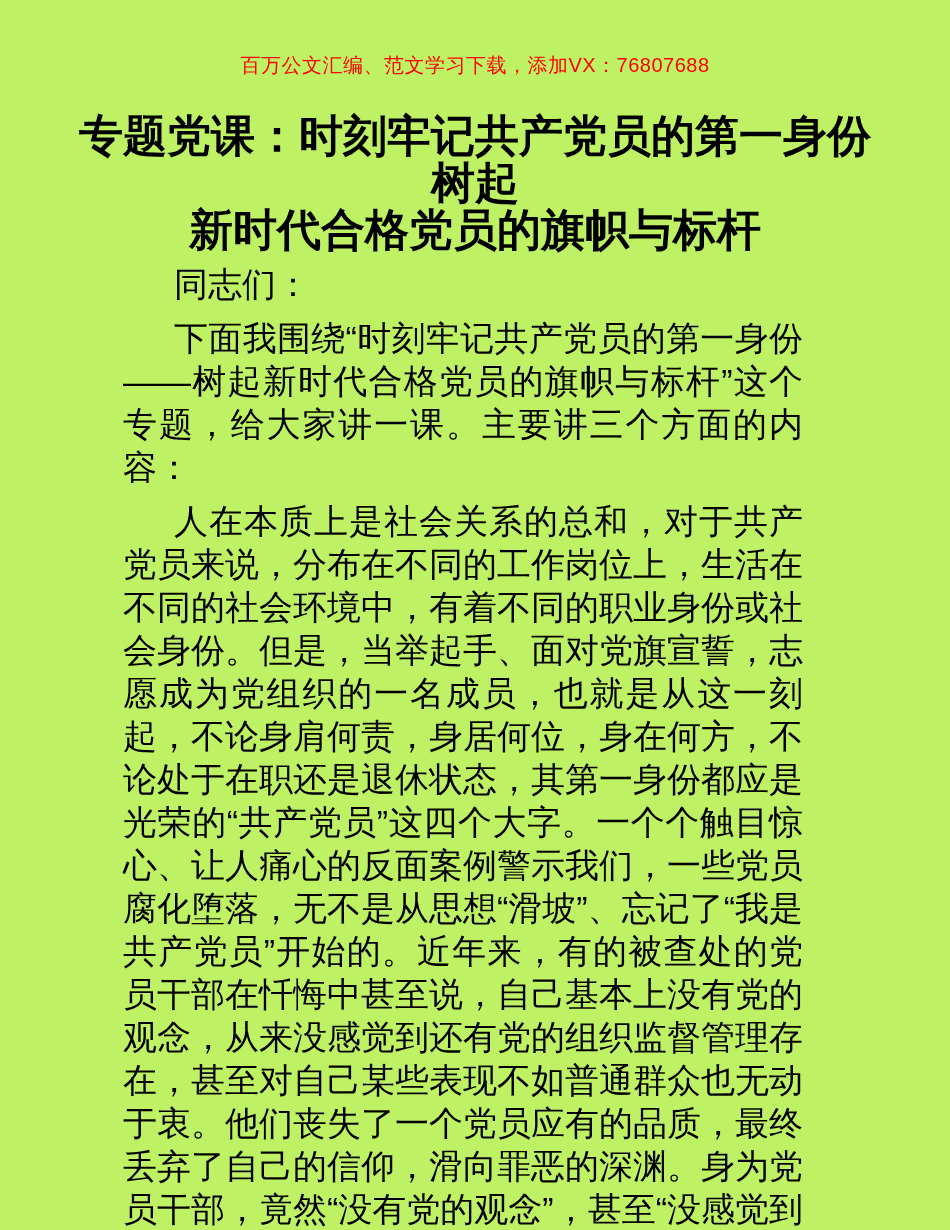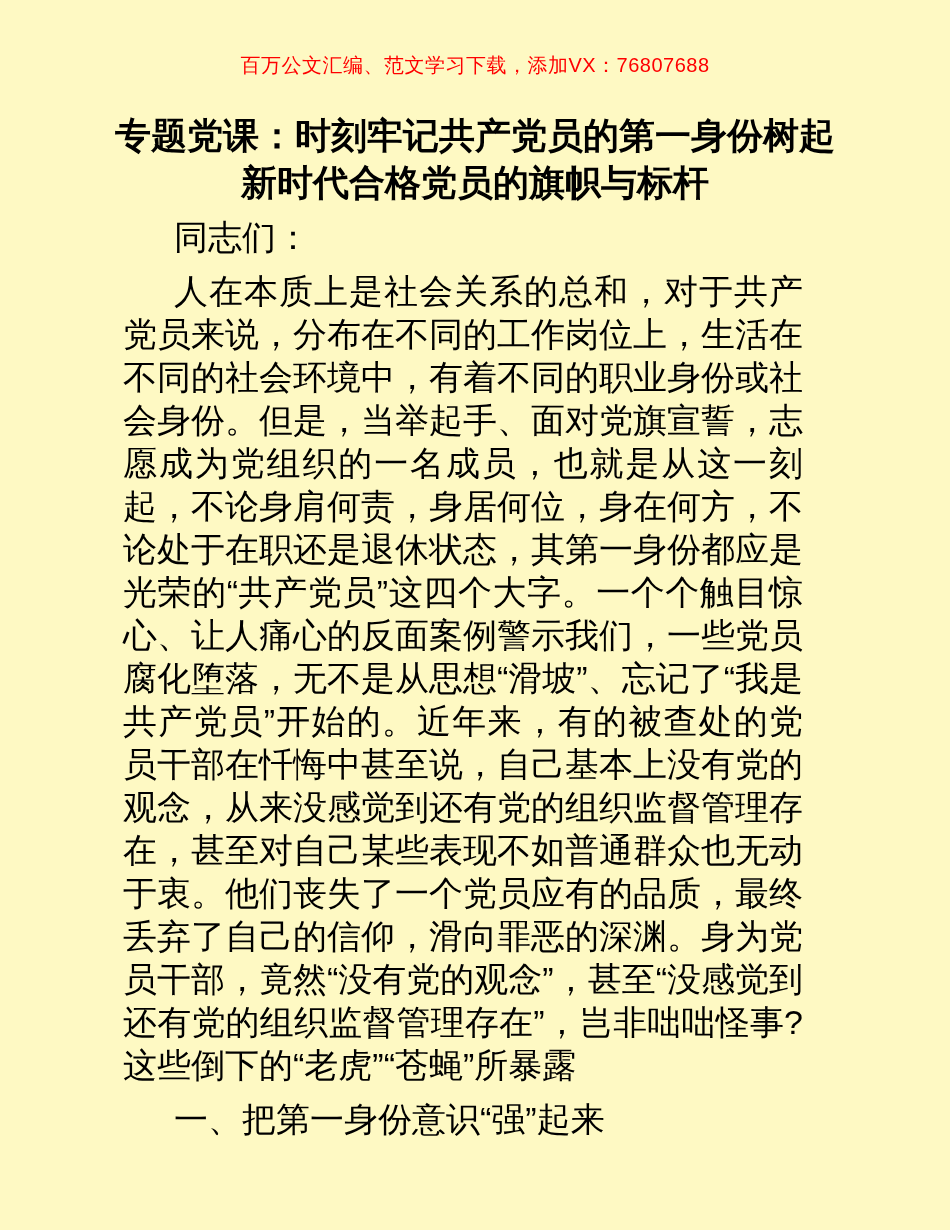--- a/index.html
+++ b/index.html
@@ -5,37 +5,37 @@
   html, body {
     margin: 0;
     padding: 0;
     background: #ffffff;
   }
   .page {
     position: relative;
     width: 950px;
     height: 1230px;
     margin: 0 auto;
-    background: #fef9c3;
+    background: #bef264;
     box-sizing: border-box;
     font-family: "Liberation Sans", "DejaVu Sans", sans-serif;
     color: #000000;
     overflow: hidden;
   }
   .promo {
     padding-top: 54px;
     text-align: center;
     font-size: 20px;
     line-height: 22px;
     color: #fe0000;
     letter-spacing: 0.5px;
   }
   .title {
     margin: 36px 60px 10px 60px;
-    font-size: 36px;
+    font-size: 44px;
     font-weight: bold;
     line-height: 47px;
     text-align: center;
     color: #000000;
   }
   .doc-body {
     margin-left: 123px;
     width: 680px;
   }
   .doc-body p {
@@ -55,17 +55,18 @@
 
   <div class="promo" style="color: rgb(254, 0, 0);">百万公文汇编、范文学习下载，添加VX：76807688</div>
 
   <h1 class="title">
     <div>专题党课：时刻牢记共产党员的第一身份树起</div>
     <div>新时代合格党员的旗帜与标杆</div>
   </h1>
 
   <div class="doc-body">
     <p>同志们：</p>
+    <p>下面我围绕“时刻牢记共产党员的第一身份——树起新时代合格党员的旗帜与标杆”这个专题，给大家讲一课。主要讲三个方面的内容：</p>
     <p>人在本质上是社会关系的总和，对于共产党员来说，分布在不同的工作岗位上，生活在不同的社会环境中，有着不同的职业身份或社会身份。但是，当举起手、面对党旗宣誓，志愿成为党组织的一名成员，也就是从这一刻起，不论身肩何责，身居何位，身在何方，不论处于在职还是退休状态，其第一身份都应是光荣的“共产党员”这四个大字。一个个触目惊心、让人痛心的反面案例警示我们，一些党员腐化堕落，无不是从思想“滑坡”、忘记了“我是共产党员”开始的。近年来，有的被查处的党员干部在忏悔中甚至说，自己基本上没有党的观念，从来没感觉到还有党的组织监督管理存在，甚至对自己某些表现不如普通群众也无动于衷。他们丧失了一个党员应有的品质，最终丢弃了自己的信仰，滑向罪恶的深渊。身为党员干部，竟然“没有党的观念”，甚至“没感觉到还有党的组织监督管理存在”，岂非咄咄怪事?这些倒下的“老虎”“苍蝇”所暴露</p>
     <p>一、把第一身份意识“强”起来</p>
   </div>
 
 </div>
 
 </body></html>

